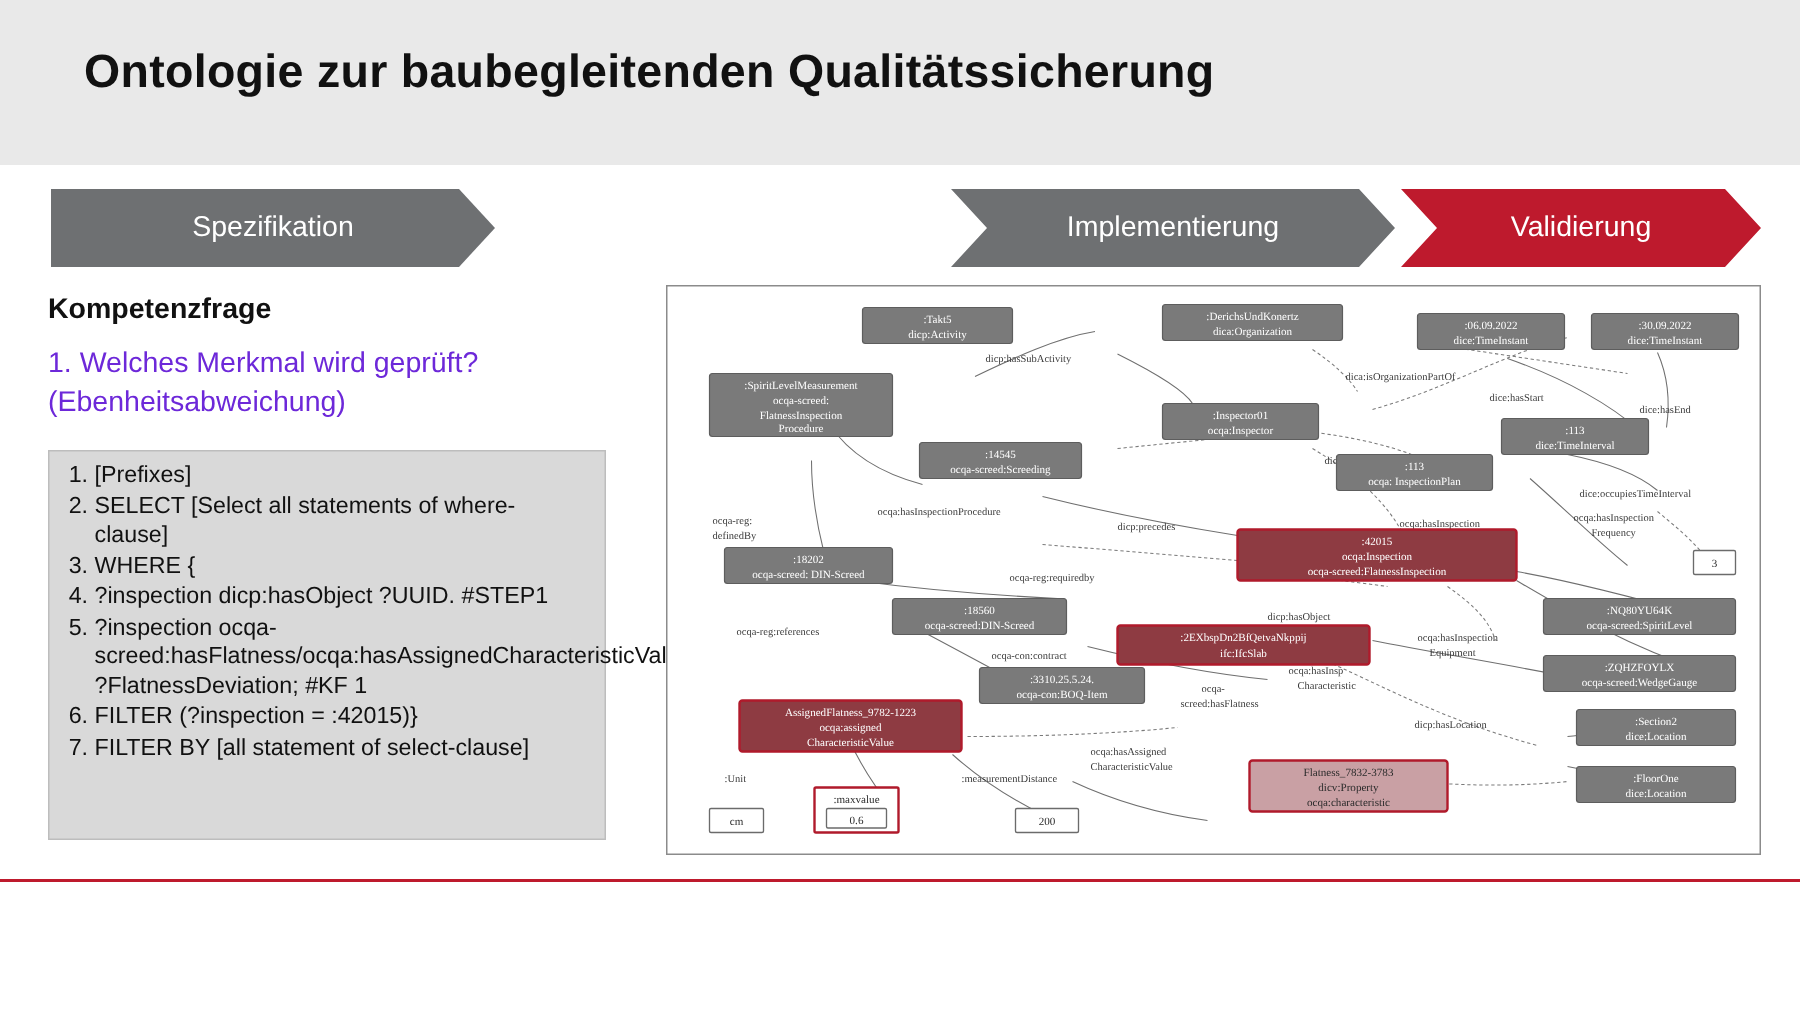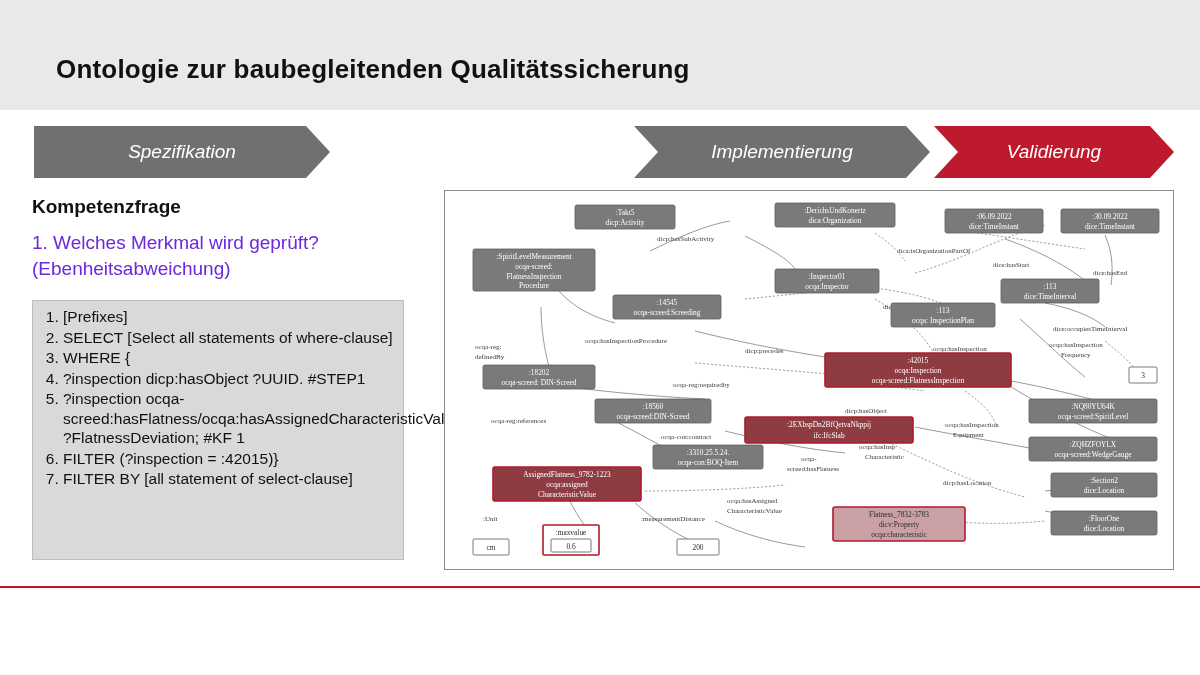--- a/index.html
+++ b/index.html
@@ -12,27 +12,27 @@
     overflow:hidden;
     position:relative;
   }
 
   
   .header {
     position:absolute; left:0; top:0; width:1200px; height:110px;
     background:#e9e9e9;
   }
   .header-title {
-    position:absolute; left:56px; top:54px;
-    font-size:26px; font-weight:bold; color:#111; letter-spacing:0.2px;
+    position:absolute; left:56px; top:30px;
+    font-size:31px; font-weight:bold; color:#111; letter-spacing:0.2px;
   }
 
   
   .chevrons {
-    position:absolute; left:34px; top:126px; width:1140px; height:52px;font-style:italic;
+    position:absolute; left:34px; top:126px; width:1140px; height:52px;
   }
   .chev {
     position:absolute; top:0; height:52px;
     display:flex; align-items:center; justify-content:center;
     color:#ffffff; font-size:19px;
     background:#6e7072;
     clip-path: polygon(0 0, calc(100% - 24px) 0, 100% 50%, calc(100% - 24px) 100%, 0 100%, 24px 50%);
   }
   .chev.first { clip-path: polygon(0 0, calc(100% - 24px) 0, 100% 50%, calc(100% - 24px) 100%, 0 100%); }
   .chev.active { background:#be1a2d; }
@@ -42,21 +42,21 @@
     position:absolute; left:32px; top:196px;
     font-size:19px; font-weight:bold; color:#111;text-align:center;
   }
   .kf-q {
     position:absolute; left:32px; top:230px; width:390px;
     font-size:19px; color:#6d28d9; line-height:1.35;
   }
   .query-box {
     position:absolute; left:32px; top:300px; width:372px; height:260px;
     background:#d9d9d9; border:1px solid #bdbdbd;
-    padding:6px 0 6px 8px;
+    padding:6px 20px 6px 8px;
   }
   .query-box ol {
     margin:0; padding:0 0 0 22px;
     font-size:15.5px; line-height:1.26; color:#111;
   }
   .query-box li { margin:0 0 1px 0; }
 
   
   .diagram {
     position:absolute; left:444px; top:190px; width:730px; height:380px;

